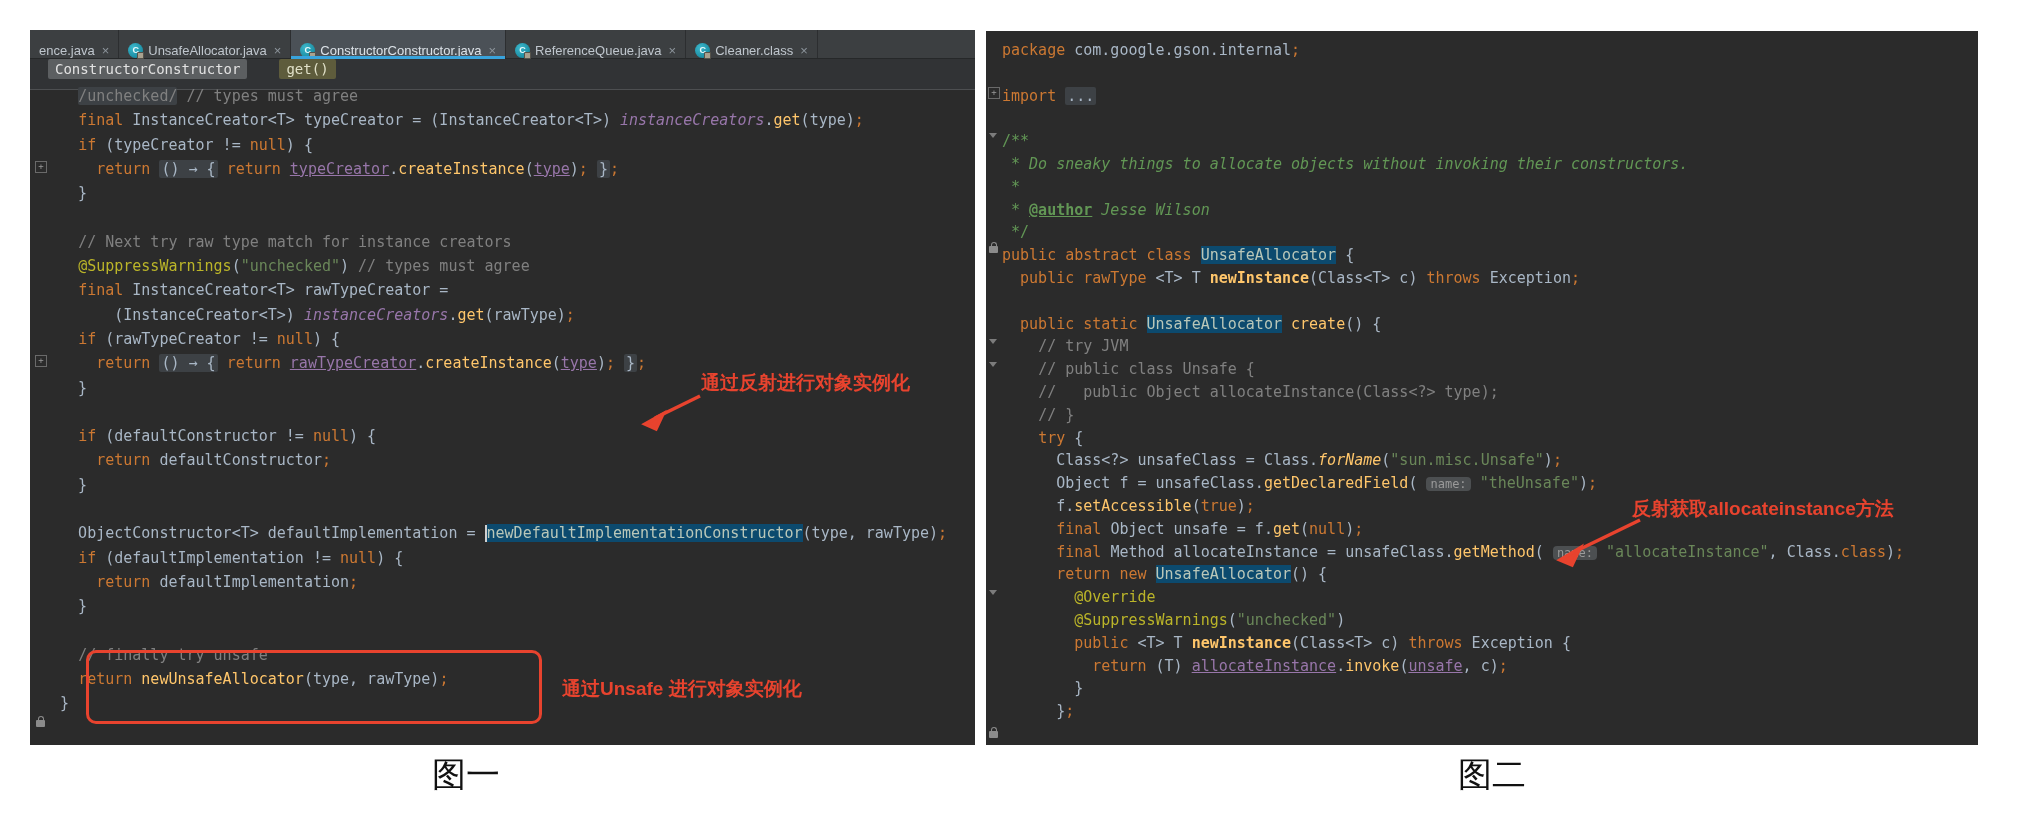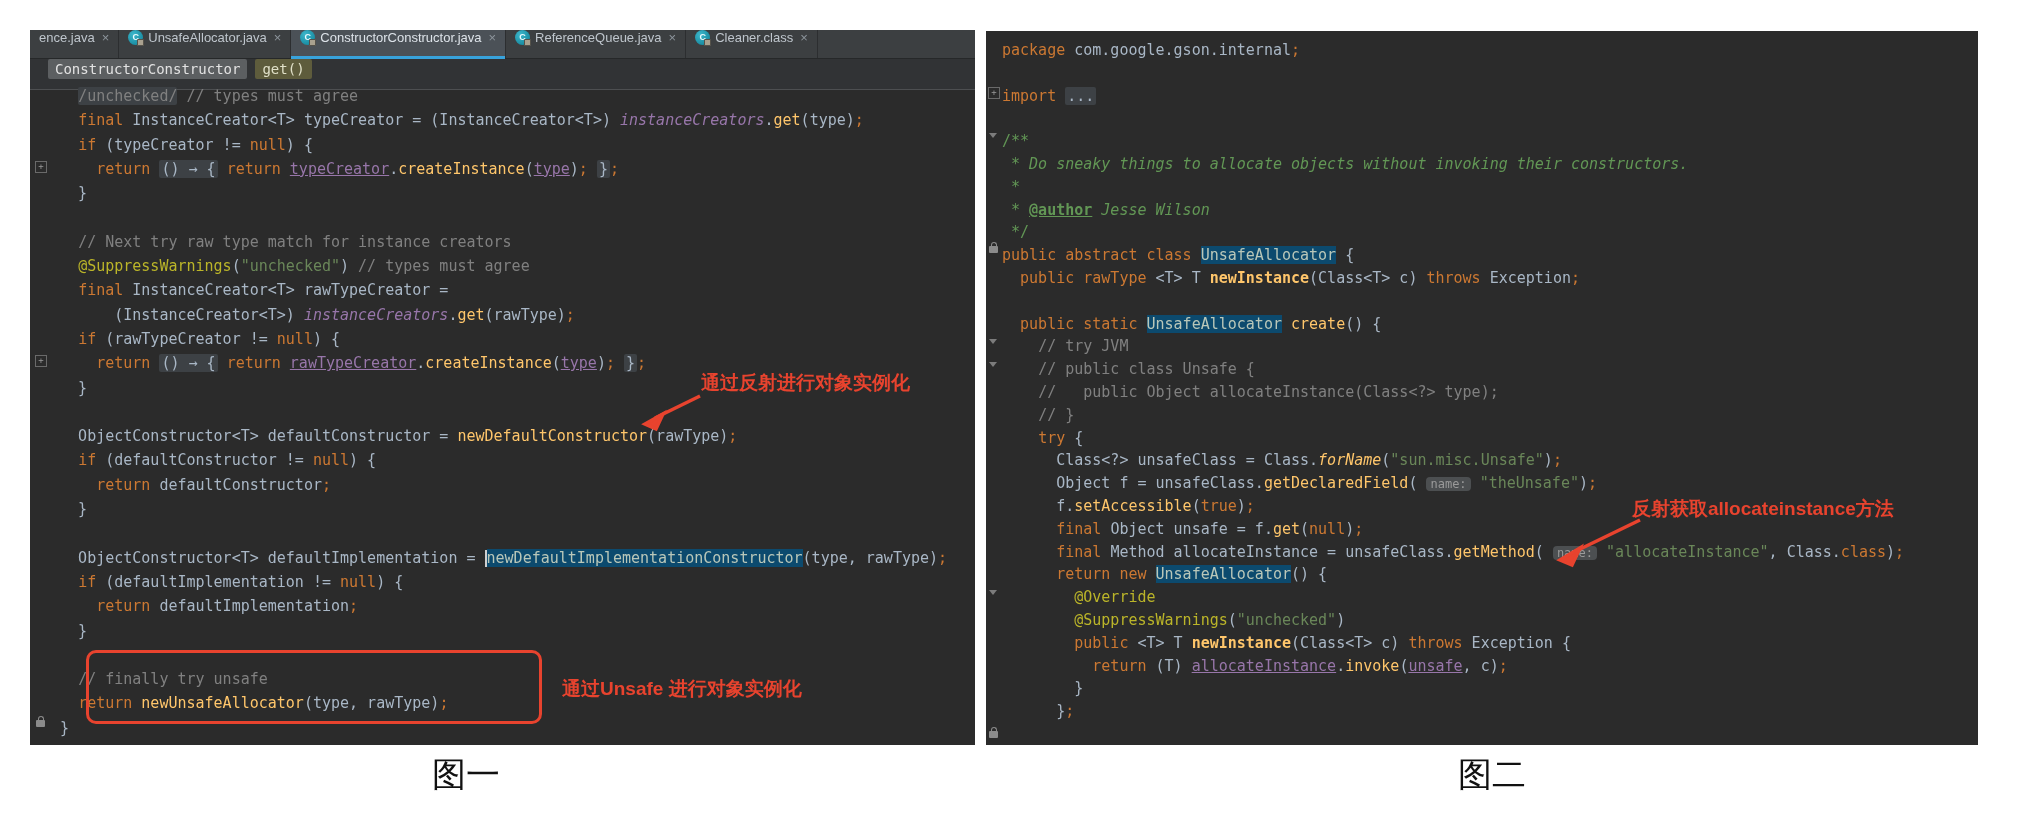--- a/index.html
+++ b/index.html
@@ -5,39 +5,39 @@
   html,body{margin:0;padding:0;background:#ffffff;}
   .stage{position:relative;width:2018px;height:814px;background:#ffffff;overflow:hidden;
          font-family:"Liberation Sans",sans-serif;}
   .panel{position:absolute;background:#2b2b2b;overflow:hidden;}
   .panel.left{left:30px;top:30px;width:945px;height:715px;}
   .panel.right{left:986px;top:31px;width:992px;height:714px;}
 
   
   .tabbar{position:relative;height:28px;background:#3c3f41;display:flex;align-items:stretch;
           border-bottom:1px solid #262829;}
-  .tab{display:flex;align-items:flex-start;gap:5px;padding:0 9px;font-size:13px;color:#bfc6cd;
+  .tab{display:flex;align-items:flex-end;gap:5px;padding:0 9px;font-size:13px;color:#bfc6cd;
        border-right:1px solid #2c2e30;position:relative;cursor:default;}
   .tab.active{background:#4b5157;color:#dde3e9;}
   .tab.active::after{content:"";position:absolute;left:0;right:0;bottom:-1px;height:3px;
        background:var(--tab-underline,#38a3dc);}
   .tab .close{color:#8d959c;font-size:13px;margin-left:2px;}
   .class-icon{width:15px;height:15px;border-radius:50%;flex:0 0 15px;
        background:radial-gradient(circle at 35% 30%, #3cb6ca, #0d7e94);
        color:#eafafd;font:bold 9px/15px "Liberation Sans",sans-serif;text-align:center;position:relative;}
   .class-icon::after{content:"";position:absolute;right:-1px;bottom:-1px;width:5px;height:5px;
        background:#a9a18f;border:1px solid #55524a;border-radius:1px;}
 
   
   .crumbbar{height:30px;background:#313335;border-bottom:1px solid #4d4f51;
             display:flex;align-items:flex-start;gap:8px;padding-left:18px;}
   .chip{font-family:"DejaVu Sans Mono",monospace;font-size:14px;color:#e2e2e2;
         padding:2px 7px;border-radius:2px;}
   .chip.gray{background:#5c5f61;}
-  .chip.olive{background:#5e5c3c;color:#e0e0c8;}
+  .chip.olive{background:#5e5c3c;color:#e0e0c8;margin-left:24px;}
 
   
   .code{position:relative;}
   .code .cl{white-space:pre;font-family:"DejaVu Sans Mono",monospace;font-size:15px;}
   .code.lc{margin-top:-6px;padding-left:12px;}
   .code.lc .cl{height:24.3px;line-height:24.3px;}
   .code.rc{padding-top:8px;padding-left:16px;}
   .code.rc .cl{height:22.8px;line-height:22.8px;}
 
   .t-p{color:#a9b7c6;} .t-k{color:#cc7832;} .t-c{color:#808080;} .t-s{color:#6a8759;}
@@ -113,21 +113,20 @@
         <div class="cl"><span class="t-p">    }</span></div>
         <div class="cl"> </div>
         <div class="cl"><span class="t-p">    </span><span class="t-c">// Next try raw type match for instance creators</span></div>
         <div class="cl"><span class="t-p">    </span><span class="t-an">@SuppressWarnings</span><span class="t-p">(</span><span class="t-s">"unchecked"</span><span class="t-p">) </span><span class="t-c">// types must agree</span></div>
         <div class="cl"><span class="t-p">    </span><span class="t-k">final </span><span class="t-p">InstanceCreator&lt;T&gt; rawTypeCreator =</span></div>
         <div class="cl"><span class="t-p">        (InstanceCreator&lt;T&gt;) </span><span class="t-f">instanceCreators</span><span class="t-p">.</span><span class="t-m">get</span><span class="t-p">(rawType)</span><span class="t-sc">;</span></div>
         <div class="cl"><span class="t-p">    </span><span class="t-k">if</span><span class="t-p"> (rawTypeCreator != </span><span class="t-k">null</span><span class="t-p">) {</span></div>
         <div class="cl"><span class="t-p">      </span><span class="t-k">return</span><span class="t-p"> </span><span class="t-fold">() → {</span><span class="t-p"> </span><span class="t-k">return</span><span class="t-p"> </span><span class="t-u">rawTypeCreator</span><span class="t-p">.</span><span class="t-m">createInstance</span><span class="t-p">(</span><span class="t-u">type</span><span class="t-p">)</span><span class="t-sc">;</span><span class="t-p"> </span><span class="t-fold">}</span><span class="t-sc">;</span></div>
         <div class="cl"><span class="t-p">    }</span></div>
         <div class="cl"> </div>
-        <div class="cl"><span class="t-p">    ObjectConstructor&lt;T&gt; defaultConstructor = </span><span class="t-m">newDefaultConstructor</span><span class="t-p">(rawType)</span><span class="t-sc">;</span></div>
         <div class="cl"><span class="t-p">    </span><span class="t-k">if</span><span class="t-p"> (defaultConstructor != </span><span class="t-k">null</span><span class="t-p">) {</span></div>
         <div class="cl"><span class="t-p">      </span><span class="t-k">return</span><span class="t-p"> defaultConstructor</span><span class="t-sc">;</span></div>
         <div class="cl"><span class="t-p">    }</span></div>
         <div class="cl"> </div>
         <div class="cl"><span class="t-p">    ObjectConstructor&lt;T&gt; defaultImplementation = </span><span class="t-caret"></span><span class="t-hl">newDefaultImplementationConstructor</span><span class="t-p">(type, rawType)</span><span class="t-sc">;</span></div>
         <div class="cl"><span class="t-p">    </span><span class="t-k">if</span><span class="t-p"> (defaultImplementation != </span><span class="t-k">null</span><span class="t-p">) {</span></div>
         <div class="cl"><span class="t-p">      </span><span class="t-k">return</span><span class="t-p"> defaultImplementation</span><span class="t-sc">;</span></div>
         <div class="cl"><span class="t-p">    }</span></div>
         <div class="cl"> </div>
         <div class="cl"><span class="t-p">    </span><span class="t-c">// finally try unsafe</span></div>

